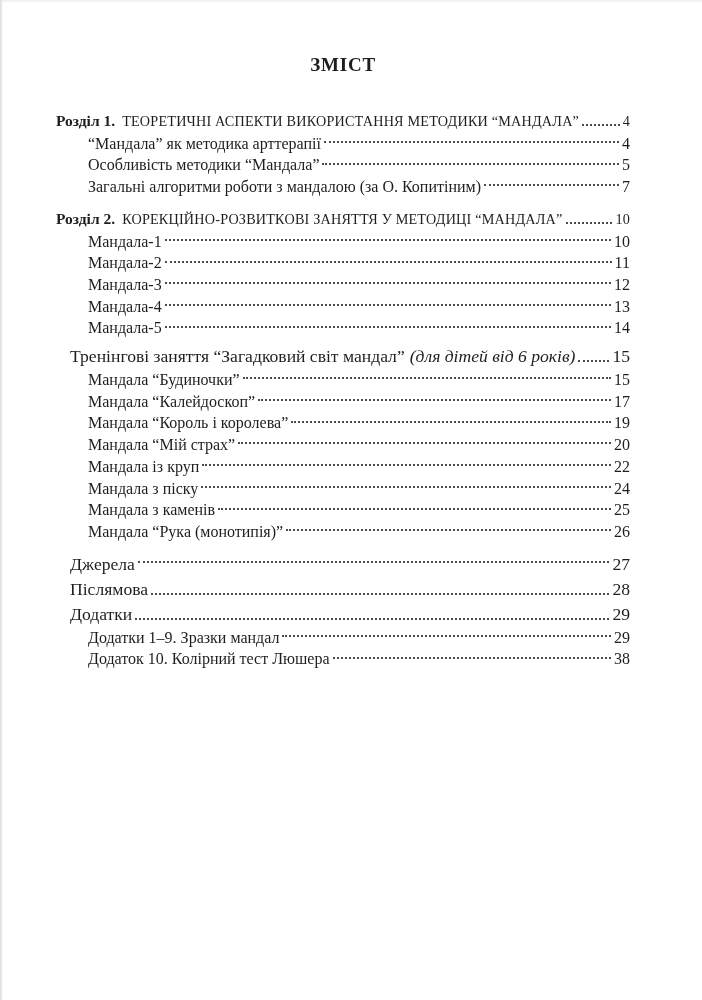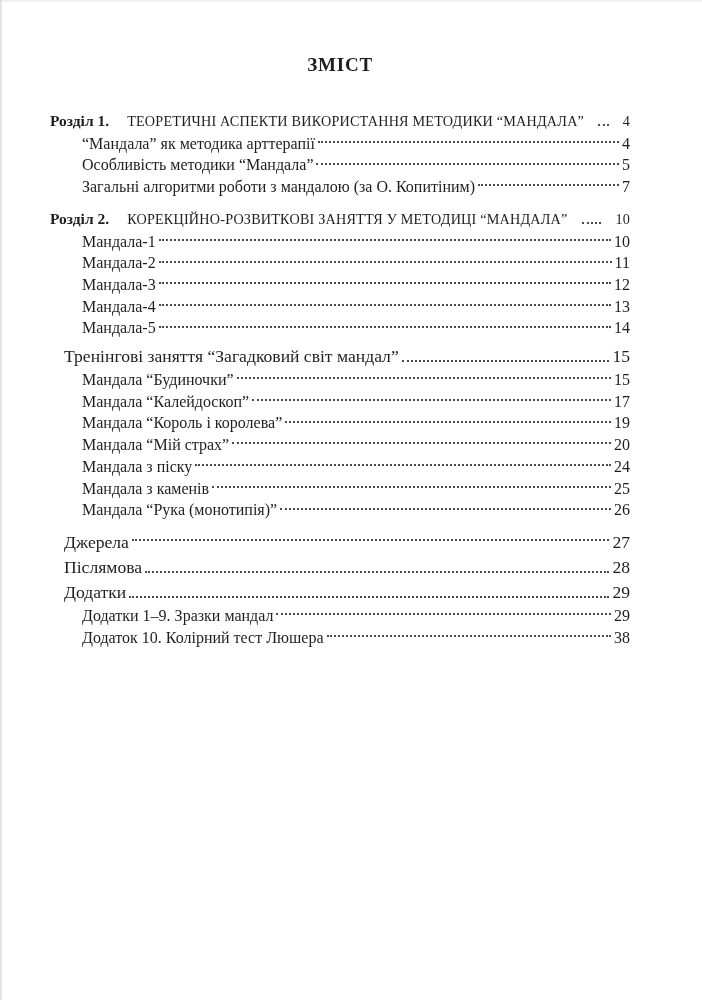--- a/index.html
+++ b/index.html
@@ -20,43 +20,41 @@
     position: absolute; left: 0; top: 0; width: 3px; height: 100%;
     background: linear-gradient(to right, #d9d9d9, rgba(255,255,255,0));
     pointer-events: none;
   }
   .edge-top {
     position: absolute; left: 0; top: 0; height: 3px; width: 100%;
     background: linear-gradient(to bottom, #ededed, rgba(255,255,255,0));
     pointer-events: none;
   }
   .page {
-    padding: 54px 72px 0 40px;
-    margin-left: 10px;
+    padding: 54px 72px 0 56px;
   }
   .toc-title {
     text-align: center;
     font-weight: 700;
     font-size: 19px;
     letter-spacing: 0.8px;
     margin: 0 0 34px 0;
   }
   .toc { }
   .row {
     display: flex;
     align-items: baseline;
   }
   .row span { white-space: nowrap; }
 
   .row.chapter {
     font-size: 14.2px;
     line-height: 21.7px;
     margin-top: 10px;
     letter-spacing: 0.2px;
-    gap: 11px;
   }
   .row.chapter .prefix {
     font-weight: 700;
     font-size: 15.5px;
     margin-right: 7px;
     letter-spacing: 0;
   }
   .row.chapter .label { flex-shrink: 1; overflow: hidden; }
 
   .row.sub {
@@ -145,20 +143,21 @@
         <span class="dots"></span>
         <span class="pagenum">13</span>
       </div>
       <div class="row sub">
         <span class="label">Мандала-5</span>
         <span class="dots"></span>
         <span class="pagenum">14</span>
       </div>
       <div class="row sectionhead">
         <span class="label">Тренінгові заняття “Загадковий світ мандал”</span>
+        <span class="italic">(для дітей від 6 років)</span>
         <span class="dots"></span>
         <span class="pagenum">15</span>
       </div>
       <div class="row sub">
         <span class="label">Мандала “Будиночки”</span>
         <span class="dots"></span>
         <span class="pagenum">15</span>
       </div>
       <div class="row sub">
         <span class="label">Мандала “Калейдоскоп”</span>
@@ -167,20 +166,25 @@
       </div>
       <div class="row sub">
         <span class="label">Мандала “Король і королева”</span>
         <span class="dots"></span>
         <span class="pagenum">19</span>
       </div>
       <div class="row sub">
         <span class="label">Мандала “Мій страх”</span>
         <span class="dots"></span>
         <span class="pagenum">20</span>
+      </div>
+      <div class="row sub">
+        <span class="label">Мандала із круп</span>
+        <span class="dots"></span>
+        <span class="pagenum">22</span>
       </div>
       <div class="row sub">
         <span class="label">Мандала з піску</span>
         <span class="dots"></span>
         <span class="pagenum">24</span>
       </div>
       <div class="row sub">
         <span class="label">Мандала з каменів</span>
         <span class="dots"></span>
         <span class="pagenum">25</span>

